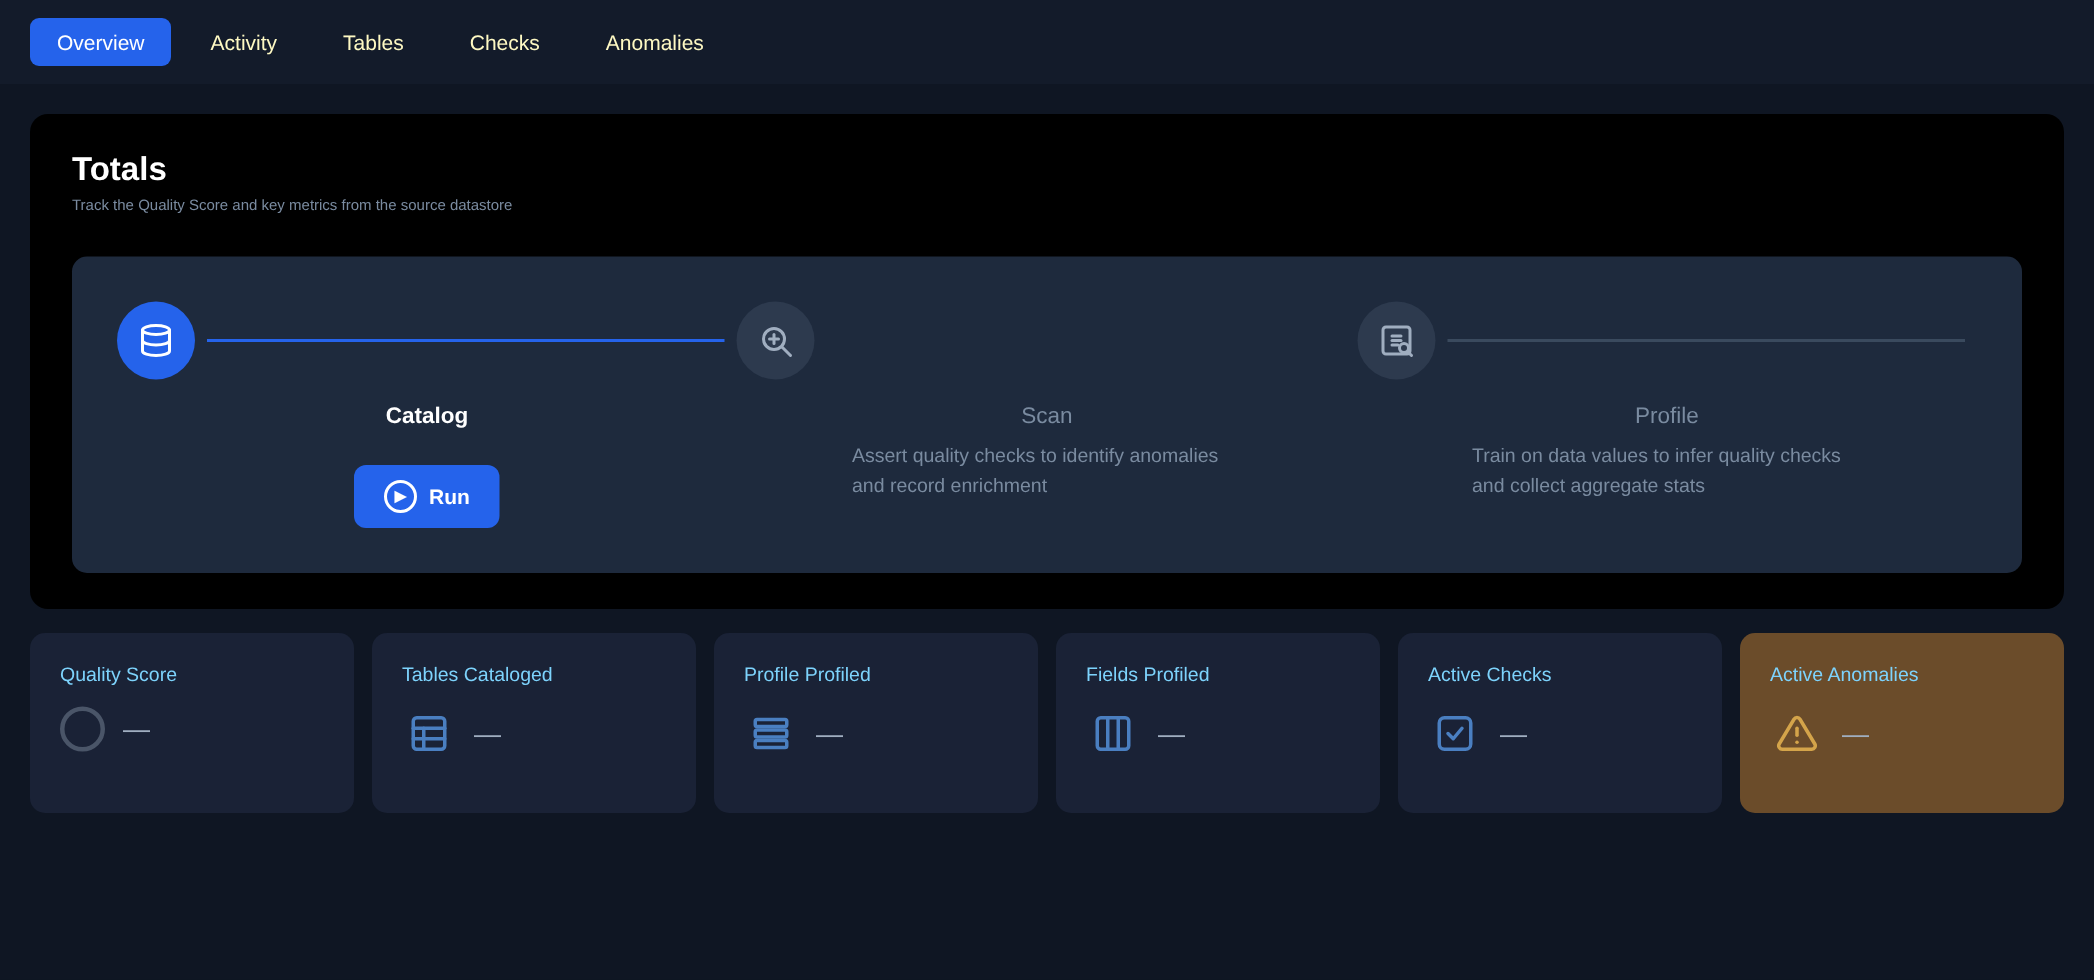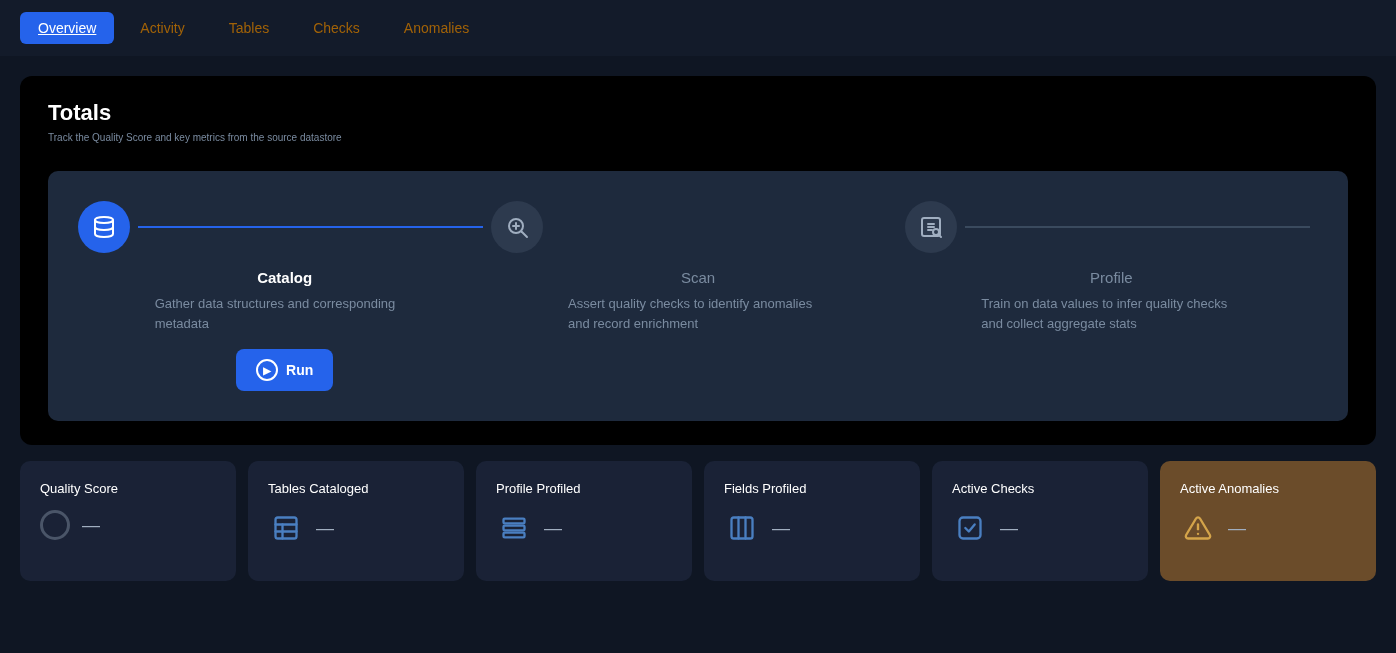--- a/index.html
+++ b/index.html
@@ -19,28 +19,27 @@
       padding: 0 20px;
       height: 56px;
       gap: 8px;
     }
     .nav-item {
       padding: 8px 18px;
       border-radius: 6px;
       font-size: 14px;
       font-weight: 500;
       cursor: pointer;
-      color: #a16207;
+      color: #fef9c3;
       background: transparent;
       border: none;
     }
     .nav-item.active {
       background-color: #2563eb;
       color: #ffffff;
-      text-decoration: underline;
     }
 
     
     .main-content {
       padding: 20px 20px;
     }
 
     
     .totals-card {
       background-color: #000000;
@@ -165,21 +164,21 @@
       display: flex;
       flex-direction: column;
       gap: 14px;
       min-height: 120px;
     }
     .metric-card.highlighted {
       background-color: #6b4c2a;
     }
     .metric-label {
       font-size: 13px;
-      color: #ffffff;
+      color: #7dd3fc;
       font-weight: 500;
     }
     .metric-value-row {
       display: flex;
       align-items: center;
       gap: 12px;
     }
     .metric-icon {
       width: 36px;
       height: 36px;
@@ -227,21 +226,20 @@
           <div class="step-icon active">
             <svg width="24" height="24" viewBox="0 0 24 24" fill="none" stroke="white" stroke-width="2" stroke-linecap="round" stroke-linejoin="round">
               <ellipse cx="12" cy="5" rx="9" ry="3"></ellipse>
               <path d="M3 5v14c0 1.66 4 3 9 3s9-1.34 9-3V5"></path>
               <path d="M3 12c0 1.66 4 3 9 3s9-1.34 9-3"></path>
             </svg>
           </div>
           <div class="step-connector active-line"></div>
         </div>
         <div class="step-title">Catalog</div>
-        <div class="step-desc">Gather data structures and corresponding metadata</div>
         <button class="run-button">
           <div class="run-button-icon">▶</div>
           <span>Run</span>
         </button>
       </div>
 
       <div class="pipeline-step">
         <div class="step-header">
           <div class="step-icon inactive">
             <svg width="24" height="24" viewBox="0 0 24 24" fill="none" stroke="#a0aec0" stroke-width="2" stroke-linecap="round" stroke-linejoin="round">

